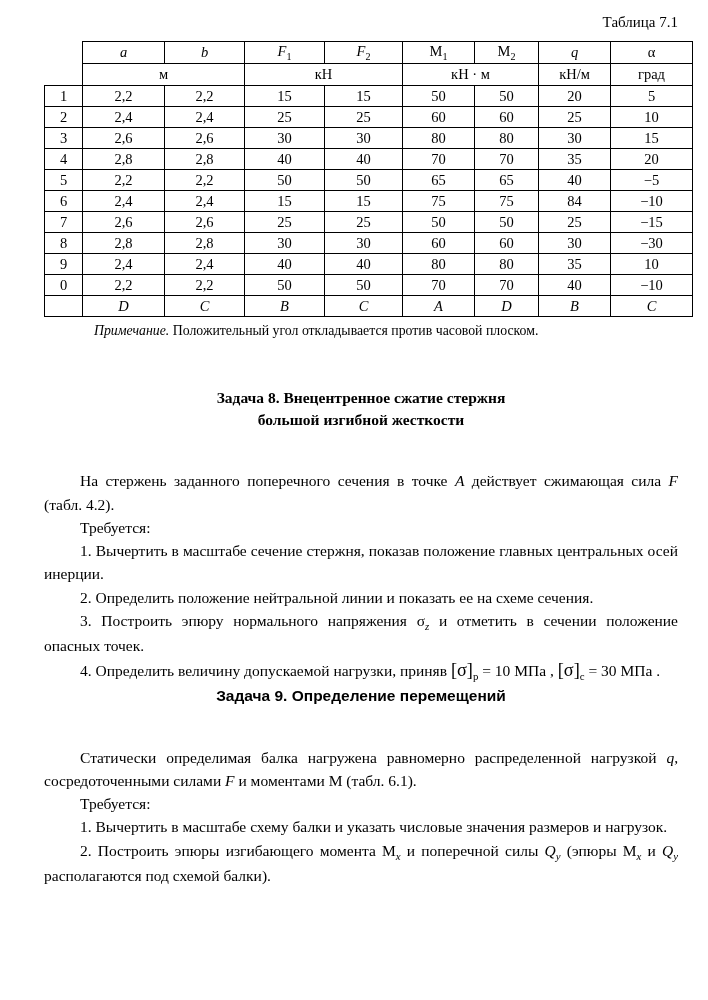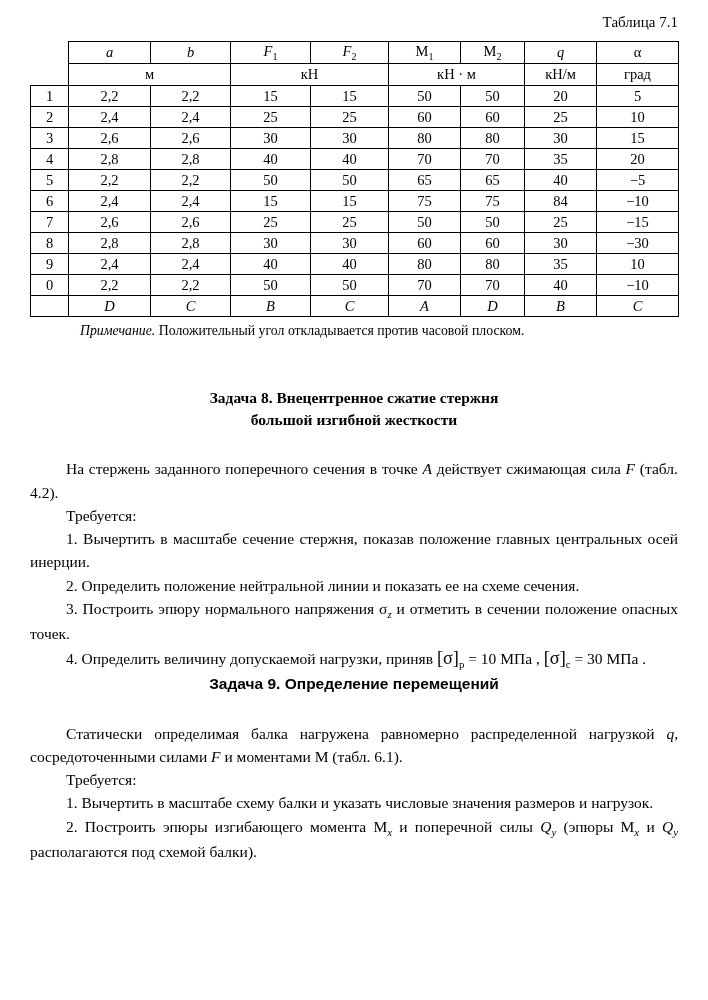--- a/index.html
+++ b/index.html
@@ -2,21 +2,21 @@
 <html><head>
 <meta charset="utf-8">
 <style>
   * { box-sizing: border-box; margin: 0; padding: 0; }
   html, body { background: #ffffff; }
   body {
     width: 708px; height: 1000px;
     font-family: "Liberation Serif", serif;
     color: #000;
   }
-  .page { width: 708px; height: 1000px; padding: 14px 30px 0 30px; overflow: hidden; }
+  .page { width: 708px; height: 1000px; padding: 14px 30px 0 44px; overflow: hidden; }
 
   .caption { text-align: right; font-size: 15px; margin-bottom: 10px; }
 
   table {
     border-collapse: collapse;
     width: 100%;
     table-layout: fixed;
     font-size: 14.5px;
   }
   td, th {
@@ -38,21 +38,21 @@
   h2 {
     font-family: "Liberation Sans", sans-serif;
     font-size: 15.5px;
     font-weight: bold;
     text-align: center;
     line-height: 1.4;
   }
   .h-task8 { margin-top: 48px; font-family: Liberation Serif, serif; }
   .h-task9 { }
 
-  .paras { margin-top: 27px; }
+  .paras { margin-top: 39px; }
   .para {
     font-size: 15.5px;
     line-height: 1.5;
     text-align: justify;
     text-indent: 36px;
   }
 </style>
 </head>
 <body>
 

